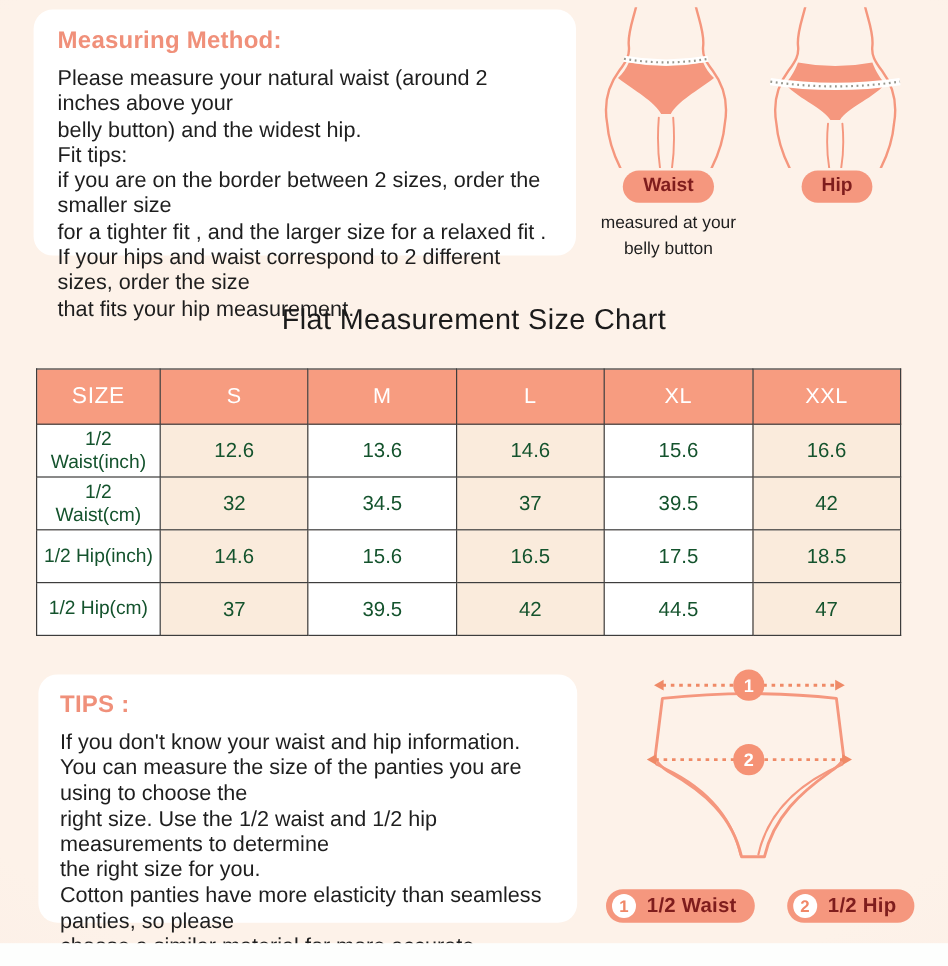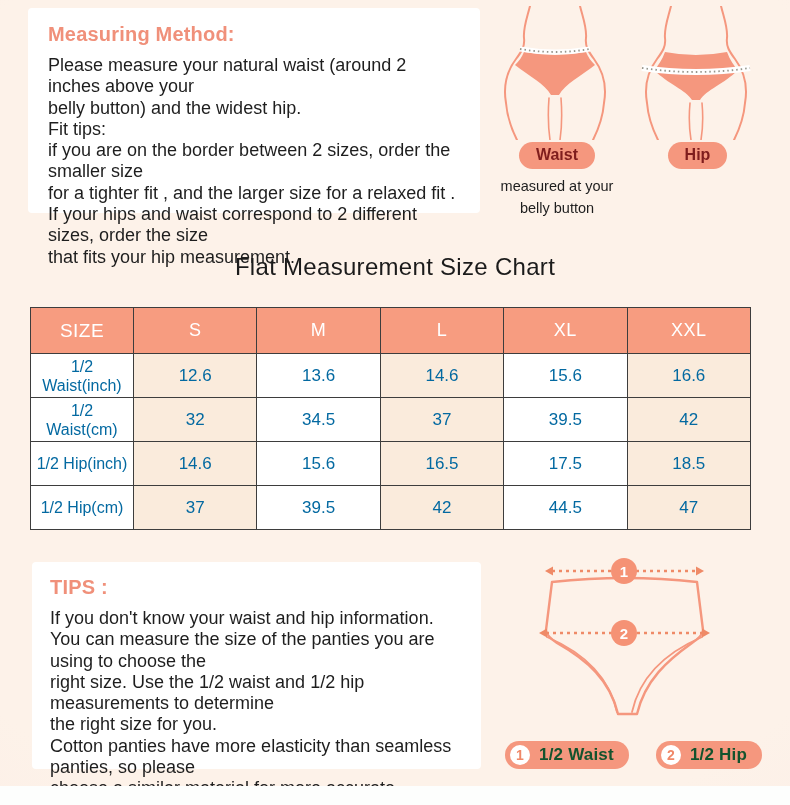--- a/index.html
+++ b/index.html
@@ -11,21 +11,21 @@
     width: 790px;
     height: 805px;
     background: radial-gradient(ellipse 130% 110% at 50% 45%, #fdf2e9 55%, #f9e8e2 100%);
     overflow: hidden;
   }
 
   
   .card {
     position: absolute;
     background: #ffffff;
-    border-radius: 4px;
+    border-radius: 16px;
   }
   .measuring-card { left: 28px; top: 8px; width: 452px; height: 205px; padding: 15px 20px 0 20px; }
   .tips-card      { left: 32px; top: 562px; width: 449px; height: 207px; padding: 14px 18px 0 18px; }
 
   .card-title {
     color: #f0907a;
     font-size: 20px;
     font-weight: bold;
     margin-bottom: 9px;
     letter-spacing: .2px;
@@ -83,21 +83,21 @@
   }
   .size-table th {
     background: #f79c80;
     color: #ffffff;
     font-weight: 400;
     font-size: 18px;
     height: 46px;
     letter-spacing: .5px;
   }
   .size-table th.size-th { font-size: 19px; }
-  .size-table td { height: 44px; color: #0369a1; font-size: 17px; background: #ffffff; }
+  .size-table td { height: 44px; color: #14532d; font-size: 17px; background: #ffffff; }
   .size-table td.row-label { font-size: 16px; padding: 0 2px; line-height: 19px; }
   .size-table td.peach { background: #faebdc; }
 
   
   .diagram-svg { position: absolute; left: 500px; top: 556px; }
   .legend-row {
     position: absolute;
     left: 505px; top: 741px;
     display: flex;
     gap: 27px;
@@ -114,21 +114,21 @@
   }
   .legend-num {
     width: 20px; height: 20px;
     background: #ffffff;
     color: #f08868;
     border-radius: 50%;
     font-size: 14px;
     font-weight: bold;
     display: flex; align-items: center; justify-content: center;
   }
-  .legend-label { color: #14532d; font-size: 17px; font-weight: bold; letter-spacing: .2px; }
+  .legend-label { color: #7f1d1d; font-size: 17px; font-weight: bold; letter-spacing: .2px; }
 
   .bottom-strip {
     position: absolute;
     left: 0; bottom: 0;
     width: 100%; height: 19px;
     background: #fdfefd;
   }
 
   svg text.marker-num {
     font-family: "Liberation Sans", "DejaVu Sans", sans-serif;

